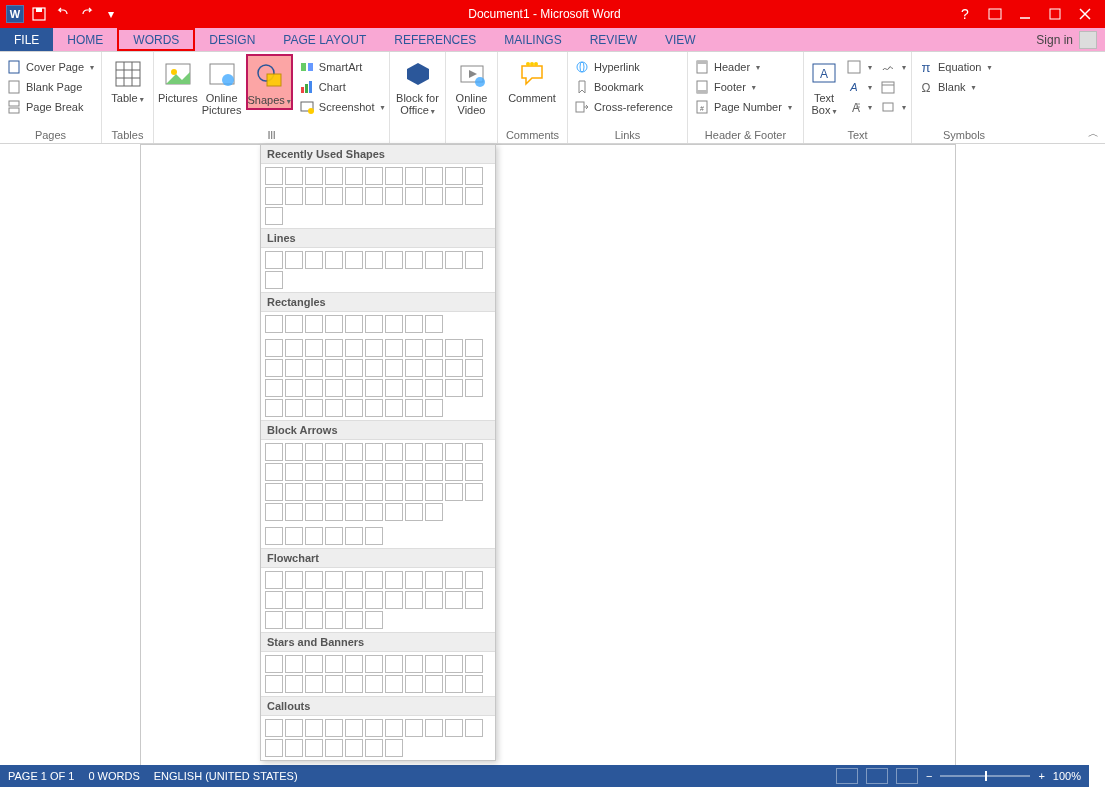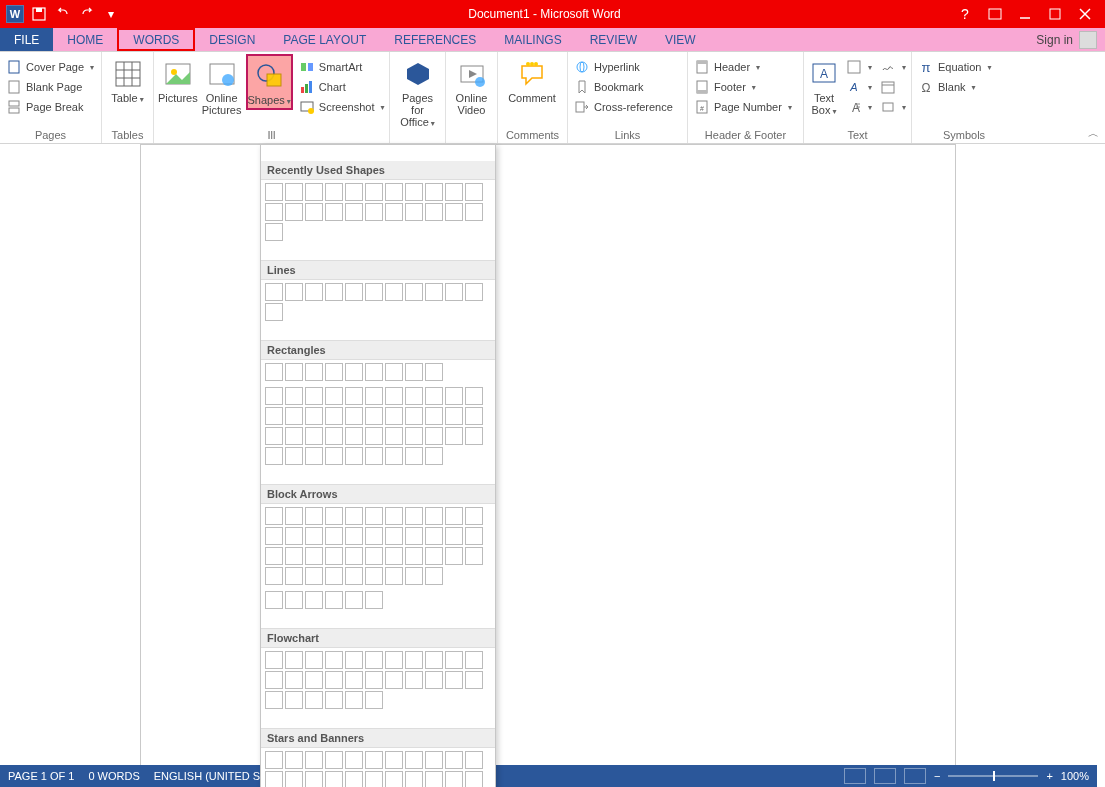--- a/index.html
+++ b/index.html
@@ -41,27 +41,27 @@
 
 
 .ribbon-collapse { position:absolute; right:6px; bottom:2px; color:#666; cursor:pointer; font-size:11px; }
 
 
 .doc-area { position:relative; height: calc(787px - 28px - 24px - 92px - 22px); background:#fff; }
 .page { position:absolute; left:140px; top:0; width:816px; height:1000px; background:#fff; border:1px solid #c9c9c9; }
 
 
 .shapes-panel { position:absolute; left:260px; top:0; width:236px; background:#fff; border:1px solid #c6c6c6; box-shadow:2px 2px 6px rgba(0,0,0,0.2); z-index:50; font-size:11px; color:#444; }
-.shapes-panel .cat-header { background:#eee; font-weight:bold; padding:3px 6px; border-top:1px solid #ddd; border-bottom:1px solid #ddd; color:#555;margin-top:16px; }
+.shapes-panel .cat-header { background:#eee; font-weight:bold; padding:3px 6px; border-top:1px solid #ddd; border-bottom:1px solid #ddd; color:#555; }
 .shapes-panel .cat-header:first-child{border-top:none;}
 .shapes-panel .shape-grid { display:flex; flex-wrap:wrap; padding:3px 4px; gap:2px; }
 .shapes-panel .shape-cell { width:18px; height:18px; border:1px solid #bbb; background:#fff; cursor:pointer; display:flex; align-items:center; justify-content:center; font-size:10px; color:#777; }
 
 
-.statusbar { position:absolute; left:0; right:8px; bottom:0; height:22px; background:#2b579a; color:#fff; display:flex; align-items:center; font-size:11px; padding:0 8px; gap:14px; }
+.statusbar { position:absolute; left:0; right:16px; bottom:0; height:22px; background:#2b579a; color:#fff; display:flex; align-items:center; font-size:11px; padding:0 8px; gap:14px; }
 .statusbar .right { margin-left:auto; display:flex; align-items:center; gap:8px; }
 .statusbar .view-btn { width:22px; height:16px; border:1px solid #fff6; cursor:pointer; }
 .statusbar .slider { width:90px; height:2px; background:#fff6; position:relative; }
 .statusbar .slider::before { content:""; position:absolute; left:50%; top:-4px; width:2px; height:10px; background:#fff; }
 
 
 svg { display:block; }
 </style>
 </head>
 <body>
@@ -249,21 +249,21 @@
   </div>
 
   <div class="group" style="width:56px">
     <div class="group-body">
       <div class="big-btn">
         <span class="ico">
             <svg width="28" height="28">
               <polygon points="14,3 25,9 25,19 14,25 3,19 3,9" fill="#2b579a"></polygon>
             </svg>
           </span>
-        <span class="lbl drop-caret"><span>Pages for</span><br><span>Office</span></span>
+        <span class="lbl drop-caret"><span>Block for</span><br><span>Office</span></span>
       </div>
     </div>
     <div class="group-label"></div>
   </div>
 
   <div class="group" style="width:52px">
     <div class="group-body">
       <div class="big-btn">
         <span class="ico">
             <svg width="28" height="28">

